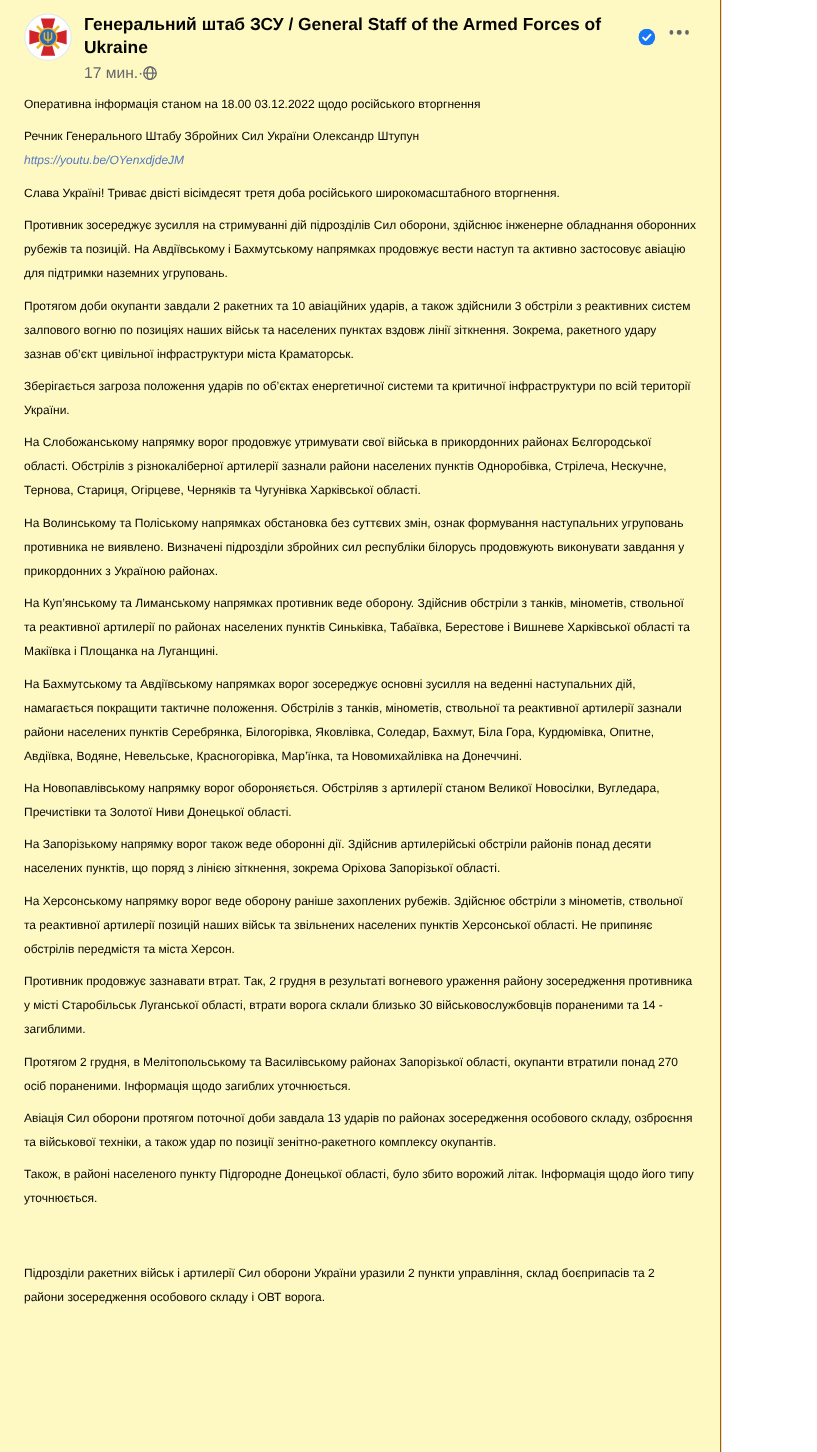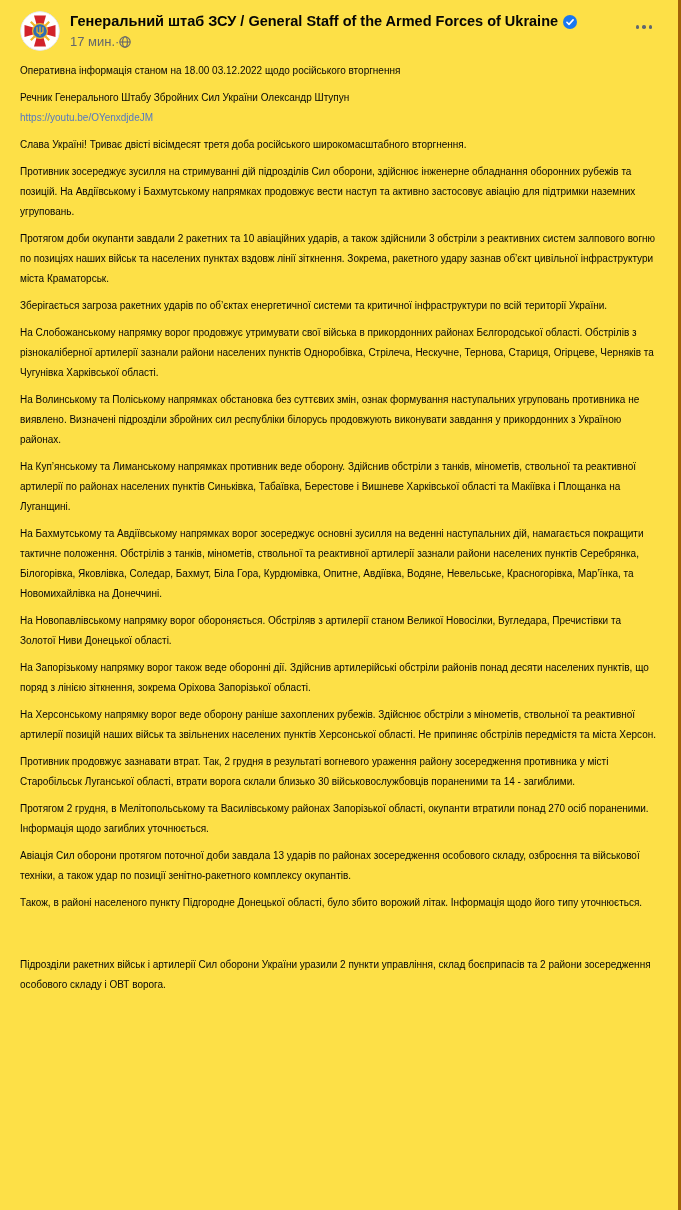--- a/index.html
+++ b/index.html
@@ -1,35 +1,35 @@
 <!DOCTYPE html>
 <html lang="uk"><head>
 <meta charset="utf-8">
 <style>
   html,body{margin:0;padding:0;background:#ffffff;}
   body{font-family:"Liberation Sans","DejaVu Sans",sans-serif;}
   .post-card{
-    width:681px;min-height:1210px;background:#fde047;
-    border-right:3px solid #a16207;box-sizing:border-box;
+    width:601px;min-height:1210px;background:#fef9c3;
+    border-right:1px solid #a16207;box-sizing:border-box;
   }
   .post-header{display:flex;align-items:flex-start;padding:11px 14px 4px 20px;}
   .avatar{width:40px;height:40px;border-radius:50%;flex:none;cursor:pointer;}
   .header-text{margin-left:10px;flex:1;min-width:0;padding-top:1px;}
   .name-row{display:flex;align-items:center;gap:5px;}
   .page-name{font-size:14.5px;font-weight:700;color:#050505;line-height:19px;cursor:pointer;}
   .verified{width:14px;height:14px;flex:none;display:inline-block;}
   .meta-row{display:flex;align-items:center;gap:0;margin-top:3px;font-size:13px;color:#65676b;}
   .meta-ts{cursor:pointer;}
   .globe{width:12px;height:12px;display:inline-block;}
   .more-btn{flex:none;display:flex;gap:3px;align-items:center;padding:14px 12px;cursor:pointer;}
   .more-dot{width:3.5px;height:3.5px;border-radius:50%;background:#606770;}
   .post-text{padding:6px 20px 14px 20px;font-size:10px;line-height:20px;color:#050505;}
   .post-text p{margin:0 0 7px 0;}
   .post-text p:last-child{margin-bottom:0;margin-top:42px;}
-  .post-link{color:#5479c2;text-decoration:none;cursor:pointer;}
+  .post-link{color:#5479c2;text-decoration:none;cursor:pointer;font-style:italic;}
 </style>
 </head>
 <body>
 
 <div class="post-card">
 
   <div class="post-header">
 
     <svg class="avatar" viewBox="0 0 40 40" xmlns="http://www.w3.org/2000/svg">
       <circle cx="20" cy="20" r="19.4" fill="#ffffff" stroke="#e4e6eb" stroke-width="1"></circle>
@@ -75,21 +75,21 @@
     </div>
   </div>
 
   <div class="post-text">
     <p>Оперативна інформація станом на 18.00 03.12.2022 щодо російського вторгнення</p>
     <p><span>Речник Генерального Штабу Збройних Сил України Олександр Штупун</span><br>
       <a class="post-link" href="#">https://youtu.be/OYenxdjdeJM</a></p>
     <p>Слава Україні! Триває двісті вісімдесят третя доба російського широкомасштабного вторгнення.</p>
     <p>Противник зосереджує зусилля на стримуванні дій підрозділів Сил оборони, здійснює інженерне обладнання оборонних рубежів та позицій. На Авдіївському і Бахмутському напрямках продовжує вести наступ та активно застосовує авіацію для підтримки наземних угруповань.</p>
     <p>Протягом доби окупанти завдали 2 ракетних та 10 авіаційних ударів, а також здійснили 3 обстріли з реактивних систем залпового вогню по позиціях наших військ та населених пунктах вздовж лінії зіткнення. Зокрема, ракетного удару зазнав об’єкт цивільної інфраструктури міста Краматорськ.</p>
-    <p>Зберігається загроза ракетних ударів по об’єктах енергетичної системи та критичної інфраструктури по всій території України.</p>
+    <p>Зберігається загроза положення ударів по об’єктах енергетичної системи та критичної інфраструктури по всій території України.</p>
     <p>На Слобожанському напрямку ворог продовжує утримувати свої війська в прикордонних районах Бєлгородської області. Обстрілів з різнокаліберної артилерії зазнали райони населених пунктів Одноробівка, Стрілеча, Нескучне, Тернова, Стариця, Огірцеве, Черняків та Чугунівка Харківської області.</p>
     <p>На Волинському та Поліському напрямках обстановка без суттєвих змін, ознак формування наступальних угруповань противника не виявлено. Визначені підрозділи збройних сил республіки білорусь продовжують виконувати завдання у прикордонних з Україною районах.</p>
     <p>На Куп’янському та Лиманському напрямках противник веде оборону. Здійснив обстріли з танків, мінометів, ствольної та реактивної артилерії по районах населених пунктів Синьківка, Табаївка, Берестове і Вишневе Харківської області та Макіївка і Площанка на Луганщині.</p>
     <p>На Бахмутському та Авдіївському напрямках ворог зосереджує основні зусилля на веденні наступальних дій, намагається покращити тактичне положення. Обстрілів з танків, мінометів, ствольної та реактивної артилерії зазнали райони населених пунктів Серебрянка, Білогорівка, Яковлівка, Соледар, Бахмут, Біла Гора, Курдюмівка, Опитне, Авдіївка, Водяне, Невельське, Красногорівка, Мар’їнка, та Новомихайлівка на Донеччині.</p>
     <p>На Новопавлівському напрямку ворог обороняється. Обстріляв з артилерії станом Великої Новосілки, Вугледара, Пречистівки та Золотої Ниви Донецької області.</p>
     <p>На Запорізькому напрямку ворог також веде оборонні дії. Здійснив артилерійські обстріли районів понад десяти населених пунктів, що поряд з лінією зіткнення, зокрема Оріхова Запорізької області.</p>
     <p>На Херсонському напрямку ворог веде оборону раніше захоплених рубежів. Здійснює обстріли з мінометів, ствольної та реактивної артилерії позицій наших військ та звільнених населених пунктів Херсонської області. Не припиняє обстрілів передмістя та міста Херсон.</p>
     <p>Противник продовжує зазнавати втрат. Так, 2 грудня в результаті вогневого ураження району зосередження противника у місті Старобільськ Луганської області, втрати ворога склали близько 30 військовослужбовців пораненими та 14 - загиблими.</p>
     <p>Протягом 2 грудня, в Мелітопольському та Василівському районах Запорізької області, окупанти втратили понад 270 осіб пораненими. Інформація щодо загиблих уточнюється.</p>
     <p>Авіація Сил оборони протягом поточної доби завдала 13 ударів по районах зосередження особового складу, озброєння та військової техніки, а також удар по позиції зенітно-ракетного комплексу окупантів.</p>

